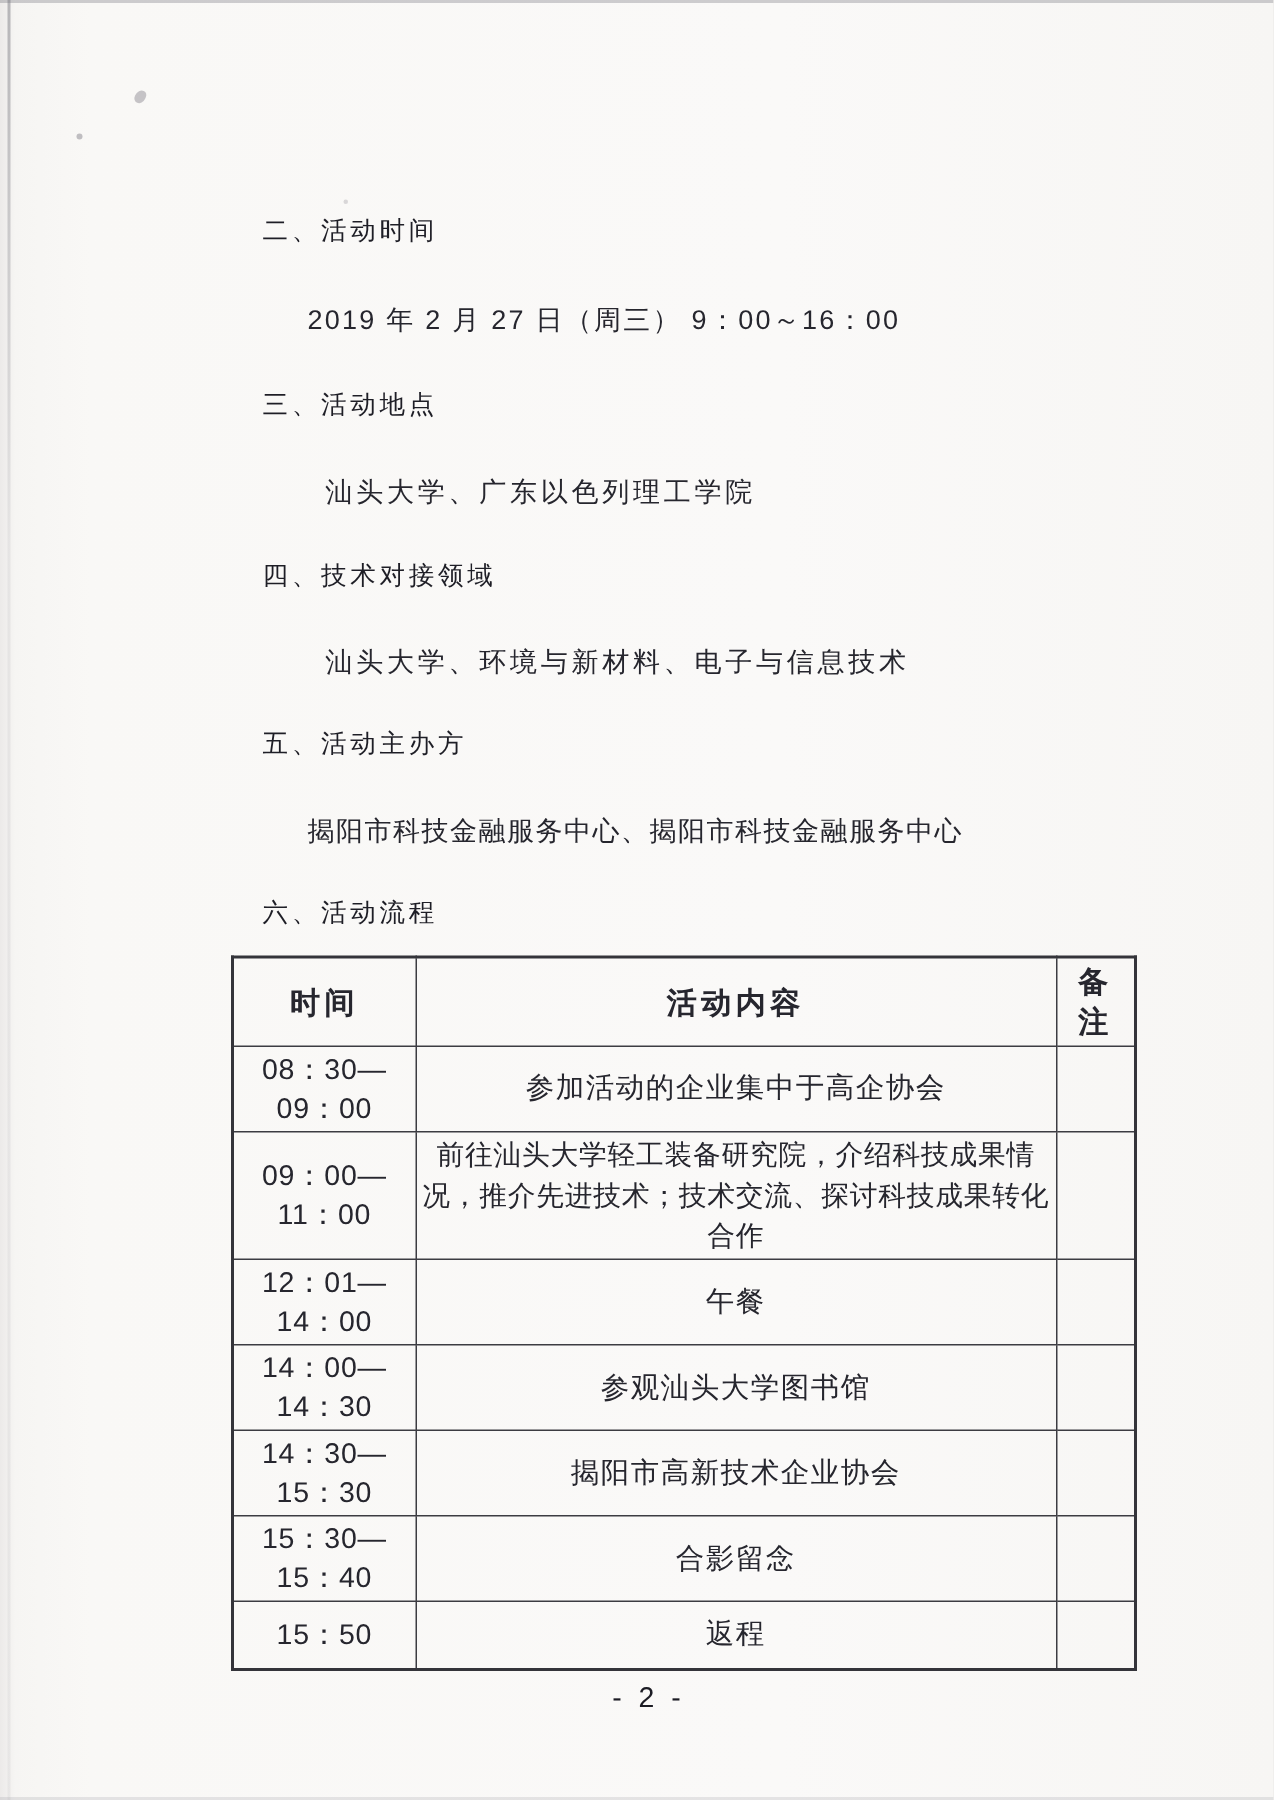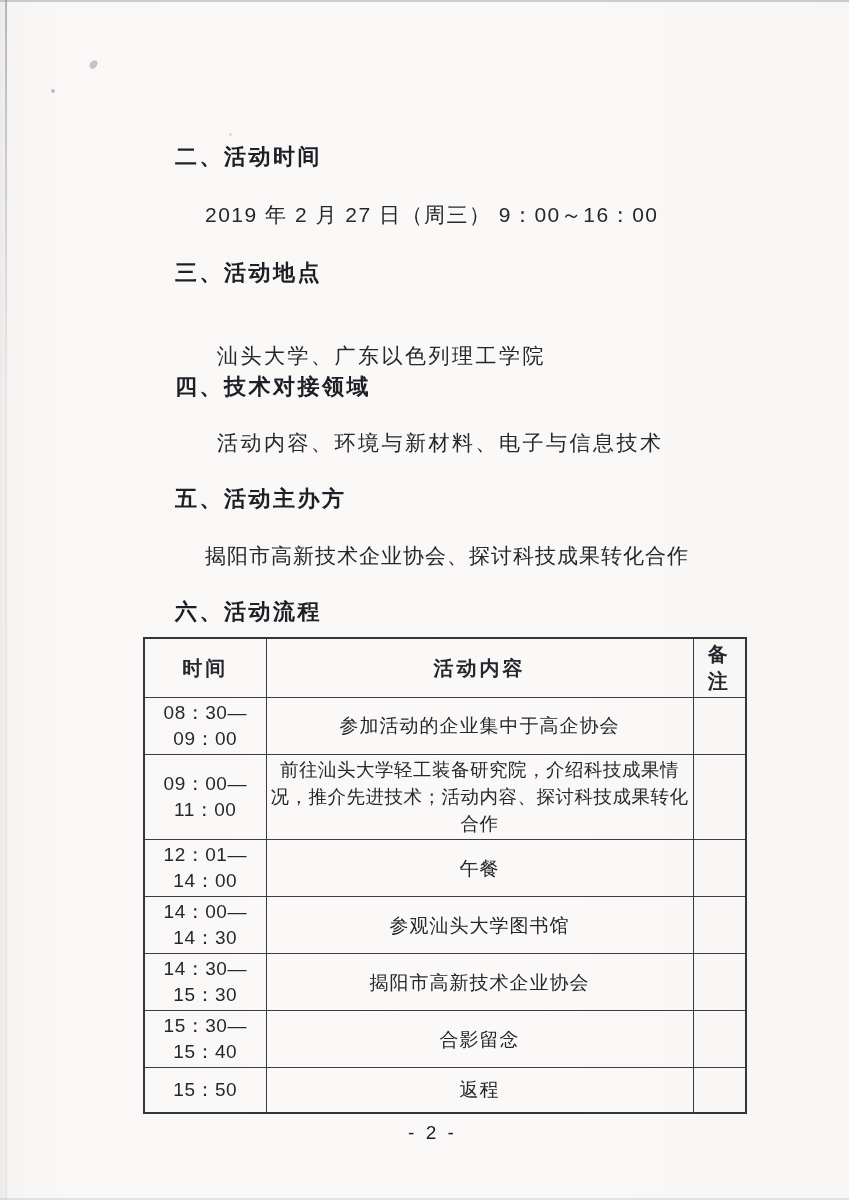--- a/index.html
+++ b/index.html
@@ -17,49 +17,49 @@
   .edge-top   { position:absolute; left:0; top:0; right:0; height:2px; background:rgba(120,120,128,.35); }
   .edge-bottom{ position:absolute; left:0; bottom:0; right:0; height:2px; background:rgba(150,150,158,.22); }
   .speck { position:absolute; border-radius:50%; background:#9a979e; }
   .speck.s1 { left:90px;  top:60px;  width:7px; height:9px; opacity:.55; transform:rotate(25deg); border-radius:60% 40% 55% 45%; }
   .speck.s2 { left:51px;  top:89px;  width:4px; height:4px; opacity:.6; }
   .speck.s3 { left:229px; top:133px; width:3px; height:3px; opacity:.35; }
 
   .abs { position:absolute; white-space:nowrap; }
 
   .sec-heading {
-    font-size:22px; font-weight:bold; letter-spacing:2.5px; color:#1e1e26;text-align:center;
+    font-size:17px; font-weight:normal; letter-spacing:2.5px; color:#1e1e26;text-align:center;
   }
   .sec-body {
-    font-size:21px; letter-spacing:2.5px; color:#26262e;
+    font-size:18px; letter-spacing:2.5px; color:#26262e;
   }
 
   .h0 { left:175px; top:142px; }
   .b0 { left:205px; top:201px; letter-spacing:1.5px; }
   .h1 { left:175px; top:258px; }
-  .b1 { left:217px; top:316px;margin-top:26px; }
+  .b1 { left:217px; top:316px; }
   .h2 { left:175px; top:372px; }
   .b2 { left:217px; top:429px; }
   .h3 { left:175px; top:484px; }
   .b3 { left:205px; top:542px; letter-spacing:1px; }
   .h4 { left:175px; top:597px; }
 
   table.schedule {
     position:absolute; left:143px; top:637px; width:602px;
     border-collapse:collapse; table-layout:fixed;
     background:transparent;
   }
   table.schedule col.c-time { width:122px; }
   table.schedule col.c-content { width:427px; }
   table.schedule col.c-note { width:53px; }
   table.schedule th, table.schedule td {
     border:1.8px solid #3c3c42; text-align:center; vertical-align:middle;
     color:#26262e; padding:2px 4px;
   }
-  table.schedule { border:2.4px solid #34343a; }
+  table.schedule { border:2.4px solid #34343a;margin-left:11px; }
   table.schedule th { font-size:20px; font-weight:bold; letter-spacing:3px; height:46px; }
   table.schedule td { font-size:19px; }
   td.t-time { font-size:20px; letter-spacing:0.5px; height:45px; }
   td.t-content { letter-spacing:1px; line-height:1.45; }
   tr.row-tall td { height:62px; }
   tr.row-tall td.t-content { font-size:18.5px; letter-spacing:0.5px; }
 
   .page-number {
     position:absolute; left:0; right:0; top:1122px; text-align:center;
     font-size:19px; letter-spacing:3px; color:#1c1c24; padding-left:16px;
@@ -77,24 +77,24 @@
   <div class="speck s2"></div>
   <div class="speck s3"></div>
 
   <div class="abs sec-heading h0">二、活动时间</div>
   <div class="abs sec-body b0">2019 年 2 月 27 日（周三） 9：00～16：00</div>
 
   <div class="abs sec-heading h1">三、活动地点</div>
   <div class="abs sec-body b1">汕头大学、广东以色列理工学院</div>
 
   <div class="abs sec-heading h2">四、技术对接领域</div>
-  <div class="abs sec-body b2">活动内容、环境与新材料、电子与信息技术</div>
+  <div class="abs sec-body b2">汕头大学、环境与新材料、电子与信息技术</div>
 
   <div class="abs sec-heading h3">五、活动主办方</div>
-  <div class="abs sec-body b3">揭阳市高新技术企业协会、探讨科技成果转化合作</div>
+  <div class="abs sec-body b3">揭阳市科技金融服务中心、揭阳市科技金融服务中心</div>
 
   <div class="abs sec-heading h4">六、活动流程</div>
 
   <table class="schedule">
     <colgroup>
         <col class="c-time">
         <col class="c-content">
         <col class="c-note">
       </colgroup>
     <thead>
@@ -105,21 +105,21 @@
       </tr>
     </thead>
     <tbody>
       <tr>
         <td class="t-time">08：30—09：00</td>
         <td class="t-content">参加活动的企业集中于高企协会</td>
         <td class="t-note"></td>
       </tr>
       <tr class="row-tall">
         <td class="t-time">09：00—11：00</td>
-        <td class="t-content" style="white-space:normal">前往汕头大学轻工装备研究院，介绍科技成果情况，推介先进技术；活动内容、探讨科技成果转化合作</td>
+        <td class="t-content" style="white-space:normal">前往汕头大学轻工装备研究院，介绍科技成果情况，推介先进技术；技术交流、探讨科技成果转化合作</td>
         <td class="t-note"></td>
       </tr>
       <tr>
         <td class="t-time">12：01—14：00</td>
         <td class="t-content">午餐</td>
         <td class="t-note"></td>
       </tr>
       <tr>
         <td class="t-time">14：00—14：30</td>
         <td class="t-content">参观汕头大学图书馆</td>

